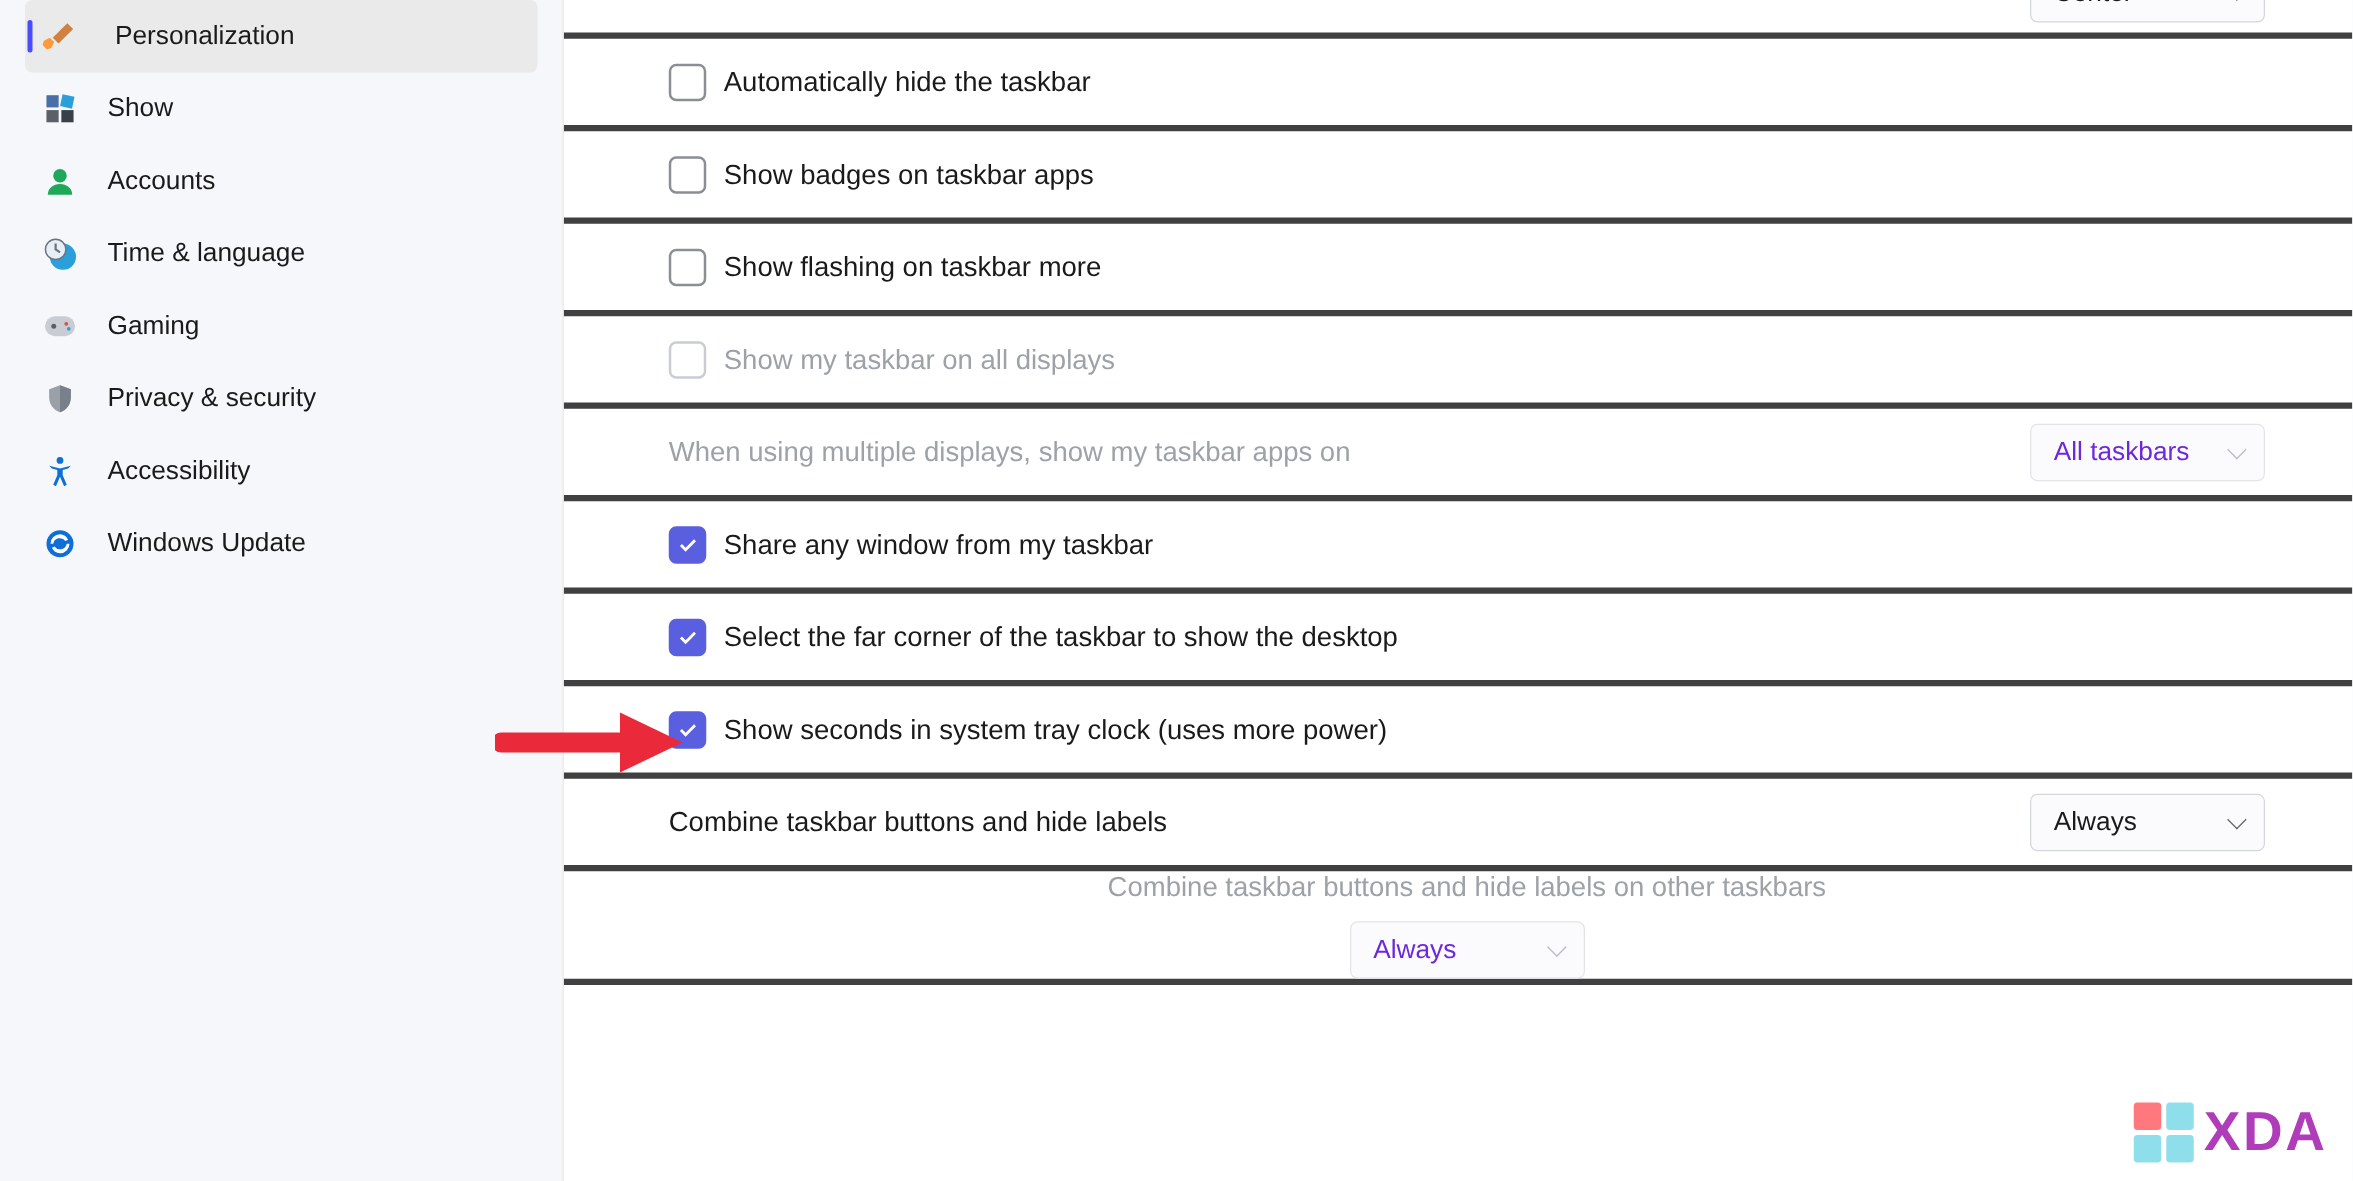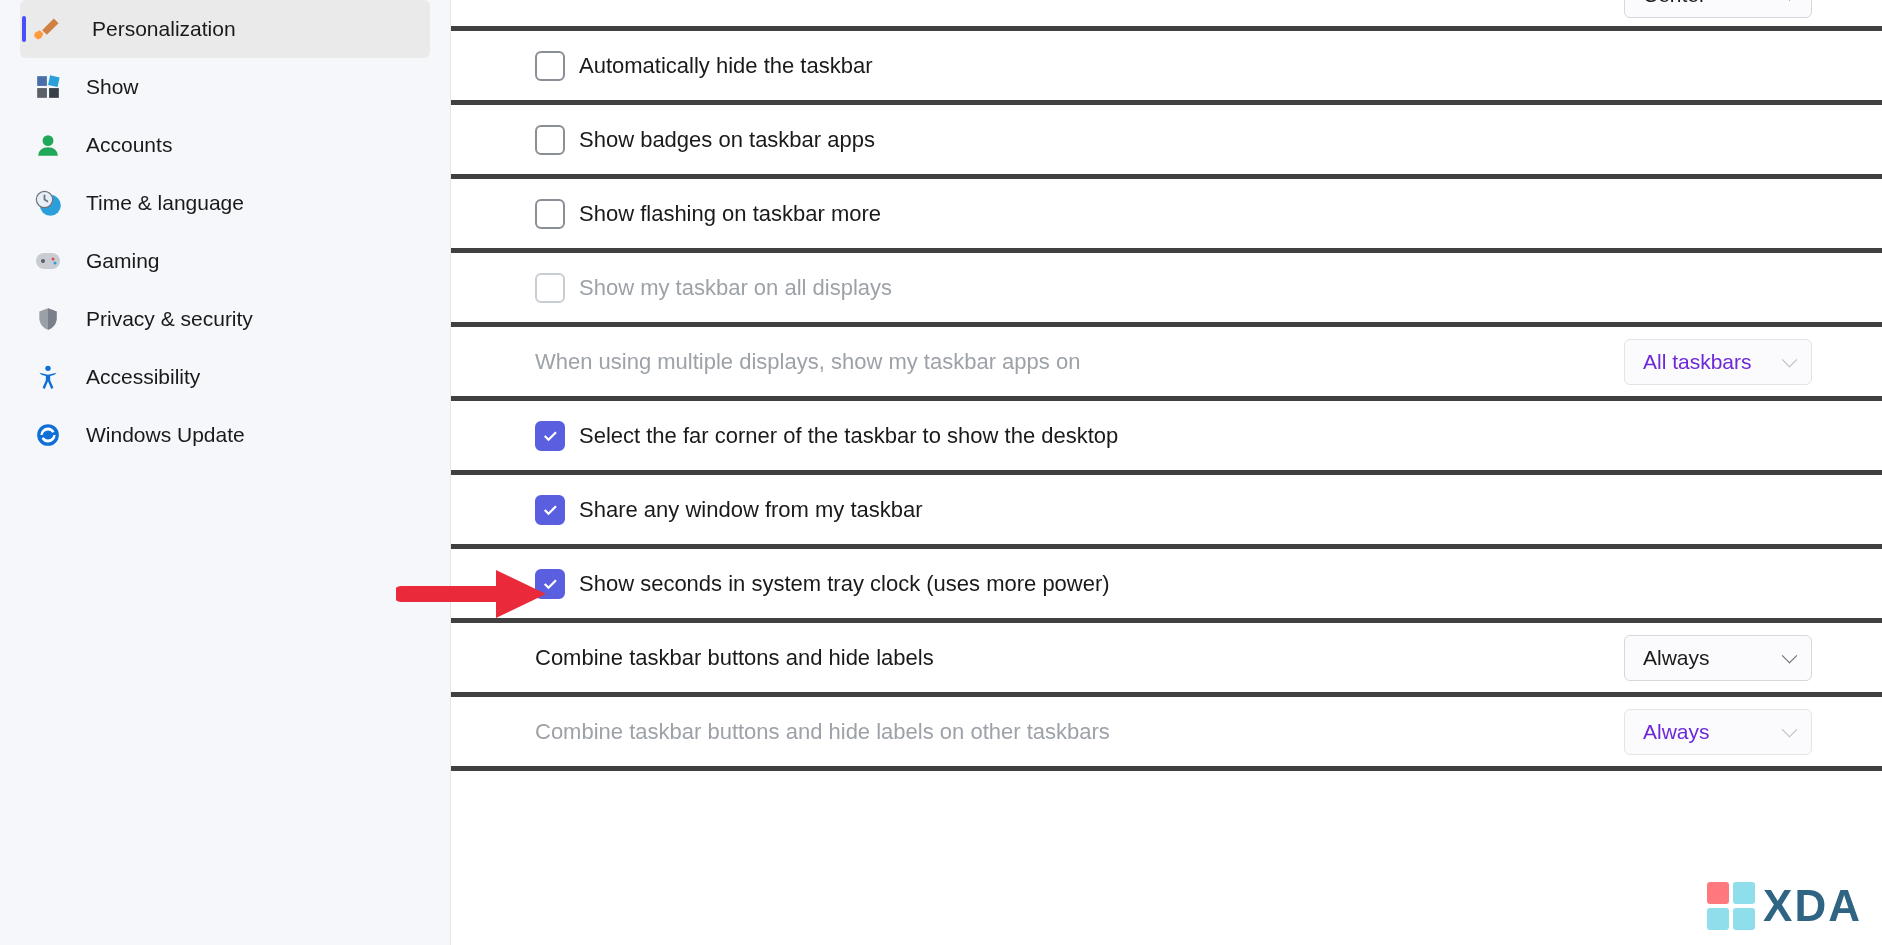--- a/index.html
+++ b/index.html
@@ -141,21 +141,21 @@
   gap: 4px;
 }
 .watermark .sq span { border-radius: 3px; }
 .watermark .sq span:nth-child(1){background:#ff6168;}
 .watermark .sq span:nth-child(2){background:#7cd9e8;}
 .watermark .sq span:nth-child(3){background:#7cd9e8;}
 .watermark .sq span:nth-child(4){background:#7cd9e8;}
 .watermark .txt {
   font-size: 44px;
   font-weight: 700;
-  color: #0c4a6e;
+  color: #a21caf;
   letter-spacing: 2px;
 }
 </style>
 </head>
 <body>
 
 <div class="layout">
   <nav class="sidebar">
     <div class="sidebar-item active">
       <span class="sidebar-icon">
@@ -264,57 +264,57 @@
       <div class="settings-row faded">
         <span class="checkbox disabled"></span>
         <span class="label">Show my taskbar on all displays</span>
       </div>
 
       <div class="settings-row faded" style="justify-content:space-between;">
         <span class="label">When using multiple displays, show my taskbar apps on</span>
         <div class="dropdown disabled">
           <span>All taskbars</span>
         </div>
+      </div>
+
+      <div class="settings-row">
+        <span class="checkbox checked">
+          <svg width="18" height="18" viewBox="0 0 24 24" fill="none" stroke-width="3">
+              <path d="M5 12l5 5L20 7"></path>
+            </svg>
+        </span>
+        <span class="label">Share any window from my taskbar</span>
       </div>
 
       <div class="settings-row">
         <span class="checkbox checked">
           <svg width="18" height="18" viewBox="0 0 24 24" fill="none" stroke-width="3">
               <path d="M5 12l5 5L20 7"></path>
             </svg>
         </span>
         <span class="label">Select the far corner of the taskbar to show the desktop</span>
       </div>
 
       <div class="settings-row">
         <span class="checkbox checked">
           <svg width="18" height="18" viewBox="0 0 24 24" fill="none" stroke-width="3">
               <path d="M5 12l5 5L20 7"></path>
             </svg>
         </span>
-        <span class="label">Share any window from my taskbar</span>
-      </div>
-
-      <div class="settings-row">
-        <span class="checkbox checked">
-          <svg width="18" height="18" viewBox="0 0 24 24" fill="none" stroke-width="3">
-              <path d="M5 12l5 5L20 7"></path>
-            </svg>
-        </span>
         <span class="label">Show seconds in system tray clock (uses more power)</span>
       </div>
 
       <div class="settings-row" style="justify-content:flex-end;">
         <span class="label">Combine taskbar buttons and hide labels</span>
         <div class="dropdown">
           <span>Always</span>
         </div>
       </div>
 
-      <div class="settings-row faded" style="justify-content:space-between;">
+      <div class="settings-row faded" style="justify-content:space-between;flex-direction:column;">
         <span class="label">Combine taskbar buttons and hide labels on other taskbars</span>
         <div class="dropdown disabled">
           <span>Always</span>
         </div>
       </div>
 
     </div>
   </main>
 </div>
 

